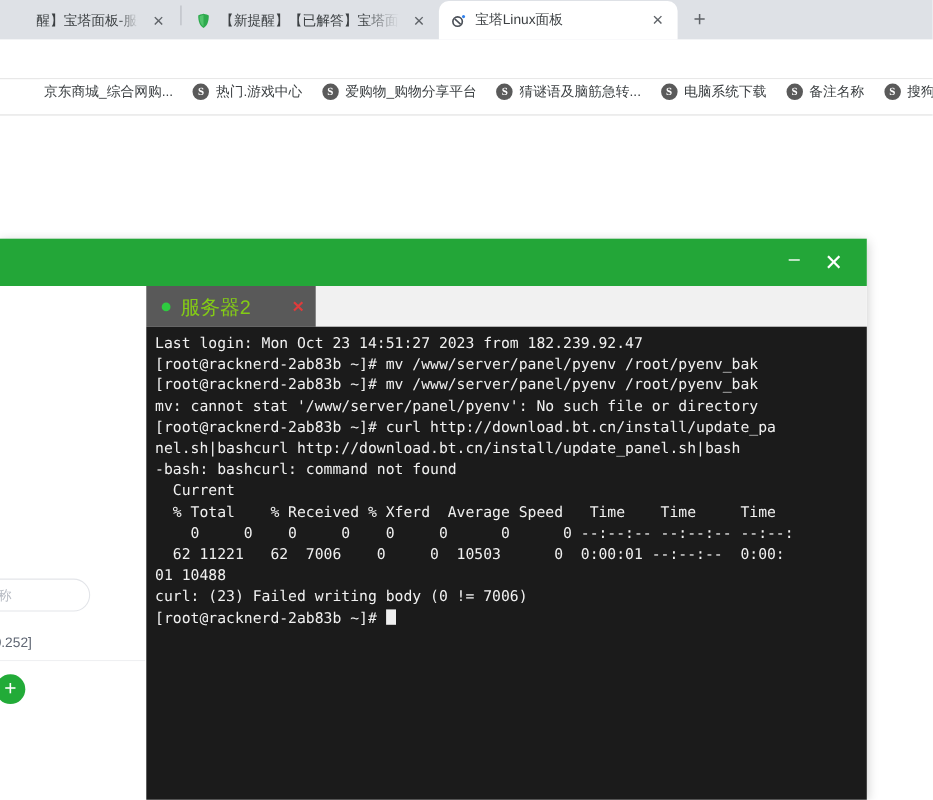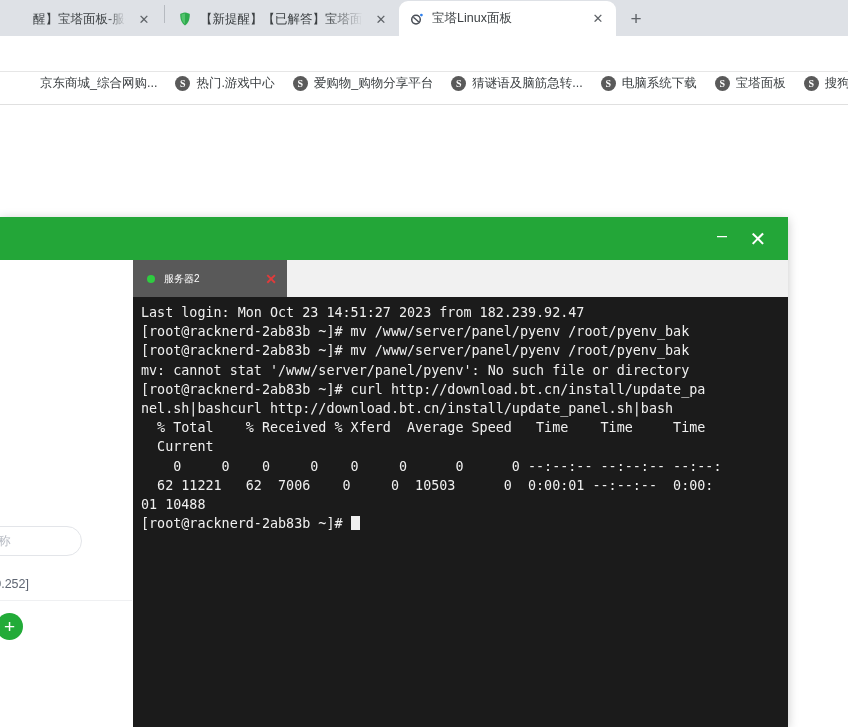--- a/index.html
+++ b/index.html
@@ -154,21 +154,21 @@
   .term-tab {
     width:154px; height:37px; background:#595959;
     display:flex; align-items:center;
     box-sizing:border-box; padding:0 10px 0 14px;
     color:#dcdcdc; font-size:13px;
   }
   .term-tab-dot {
     width:8px; height:8px; border-radius:50%; background:#2ecc40;
     margin-right:9px; flex:0 0 8px;
   }
-  .term-tab-label { flex:1 1 auto; font-size:10px; color:#ffffff; }
+  .term-tab-label { flex:1 1 auto; font-size:18px; color:#84cc16; }
   .term-tab-close { color:#e03b3b; font-size:14px; font-weight:bold; margin-left:6px; }
 
   .term-body {
     position:absolute; left:133px; top:80px; width:655px; height:468px;
     background:#1b1b1b;
     box-sizing:border-box;
     padding:6px 0 0 8px;
     overflow:hidden;
   }
   .term-line {
@@ -245,21 +245,21 @@
     <div class="bm">
       <span class="bm-ico">S</span>
       <span class="bm-label">猜谜语及脑筋急转...</span>
     </div>
     <div class="bm">
       <span class="bm-ico">S</span>
       <span class="bm-label">电脑系统下载</span>
     </div>
     <div class="bm">
       <span class="bm-ico">S</span>
-      <span class="bm-label">宝塔面板</span>
+      <span class="bm-label">备注名称</span>
     </div>
     <div class="bm">
       <span class="bm-ico">S</span>
       <span class="bm-label">搜狗网址导航</span>
     </div>
   </div>
   <div class="bookmark-underline"></div>
 
   <div class="panel-behind">
     <div class="panel-search">器IP/备注名称</div>
@@ -282,23 +282,25 @@
       </div>
     </div>
 
     <div class="term-body">
       <div class="term-line">Last login: Mon Oct 23 14:51:27 2023 from 182.239.92.47</div>
       <div class="term-line">[root@racknerd-2ab83b ~]# mv /www/server/panel/pyenv /root/pyenv_bak</div>
       <div class="term-line">[root@racknerd-2ab83b ~]# mv /www/server/panel/pyenv /root/pyenv_bak</div>
       <div class="term-line">mv: cannot stat '/www/server/panel/pyenv': No such file or directory</div>
       <div class="term-line">[root@racknerd-2ab83b ~]# curl http://download.bt.cn/install/update_pa</div>
       <div class="term-line">nel.sh|bashcurl http://download.bt.cn/install/update_panel.sh|bash</div>
+      <div class="term-line">-bash: bashcurl: command not found</div>
+      <div class="term-line">  Current</div>
       <div class="term-line">  % Total    % Received % Xferd  Average Speed   Time    Time     Time</div>
-      <div class="term-line">  Current</div>
       <div class="term-line">    0     0    0     0    0     0      0      0 --:--:-- --:--:-- --:--:</div>
       <div class="term-line">  62 11221   62  7006    0     0  10503      0  0:00:01 --:--:--  0:00:</div>
       <div class="term-line">01 10488</div>
+      <div class="term-line">curl: (23) Failed writing body (0 != 7006)</div>
       <div class="term-line"><span>[root@racknerd-2ab83b ~]# </span><span class="cursor-block"></span></div>
     </div>
 
   </div>
 
 </div>
 
 </body></html>

